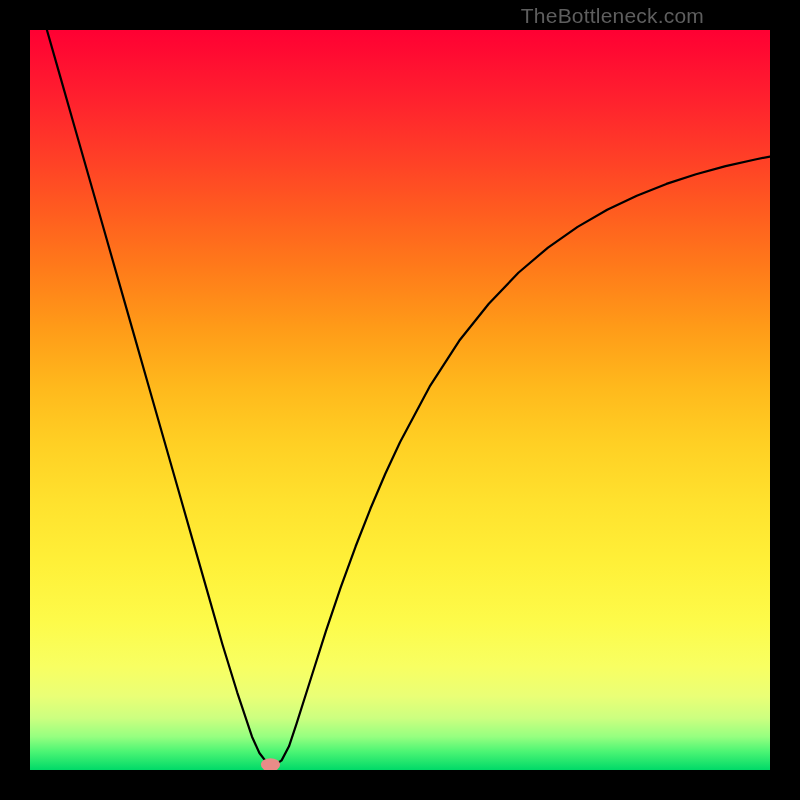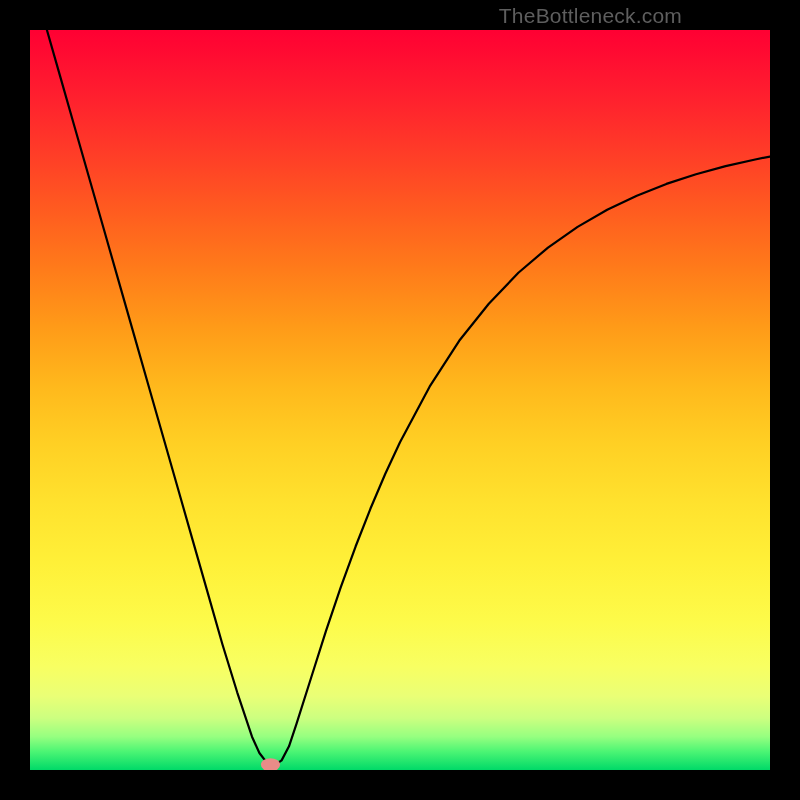--- a/index.html
+++ b/index.html
@@ -9,20 +9,21 @@
     height: 800px;
     overflow: hidden;
     background: #000;
     font-family: Arial, Helvetica, sans-serif;
   }
   .frame {
     position: relative;
     width: 692px;
     height: 800px;
     background: #000;
+    padding-left: 22px;
   }
   .watermark {
     position: absolute;
     top: 4px;
     right: 10px;
     font-size: 21px;
     font-weight: 500;
     color: #5e5e5e;
     letter-spacing: 0.2px;
     z-index: 10;

